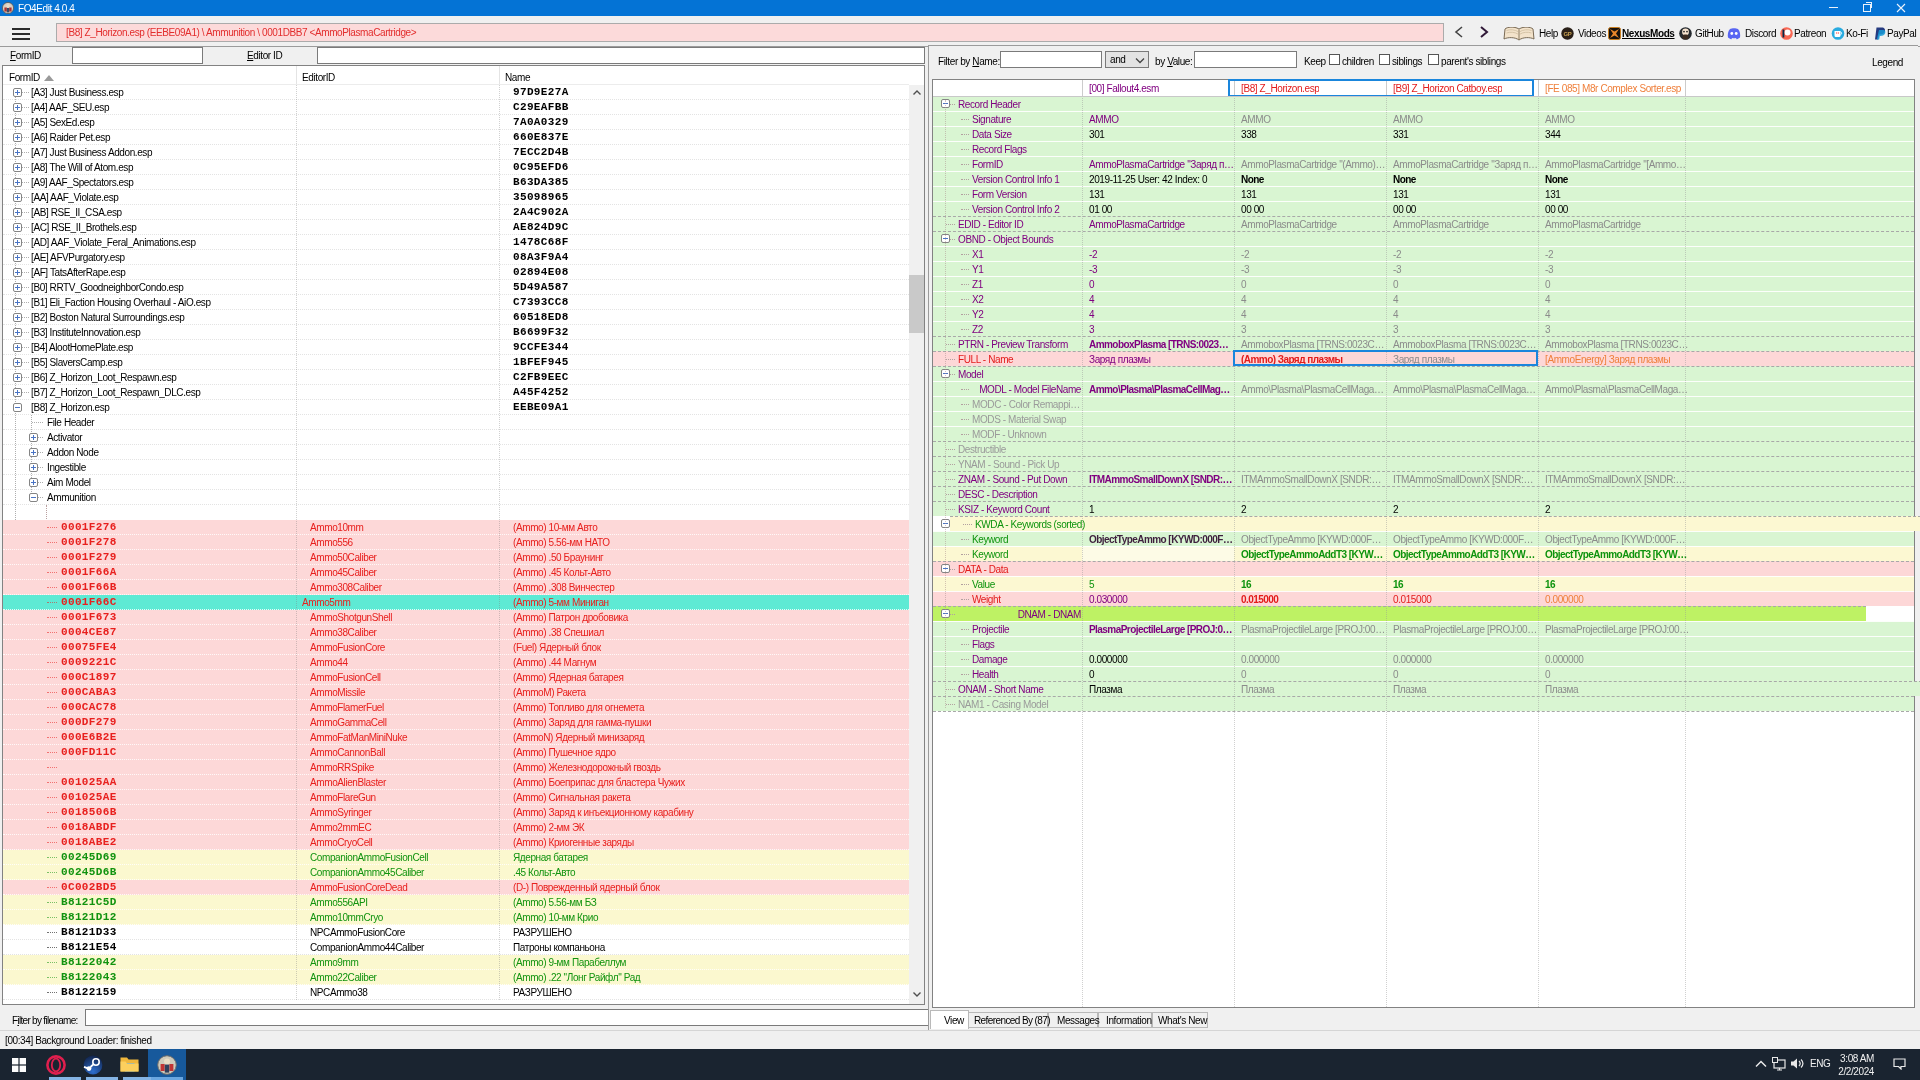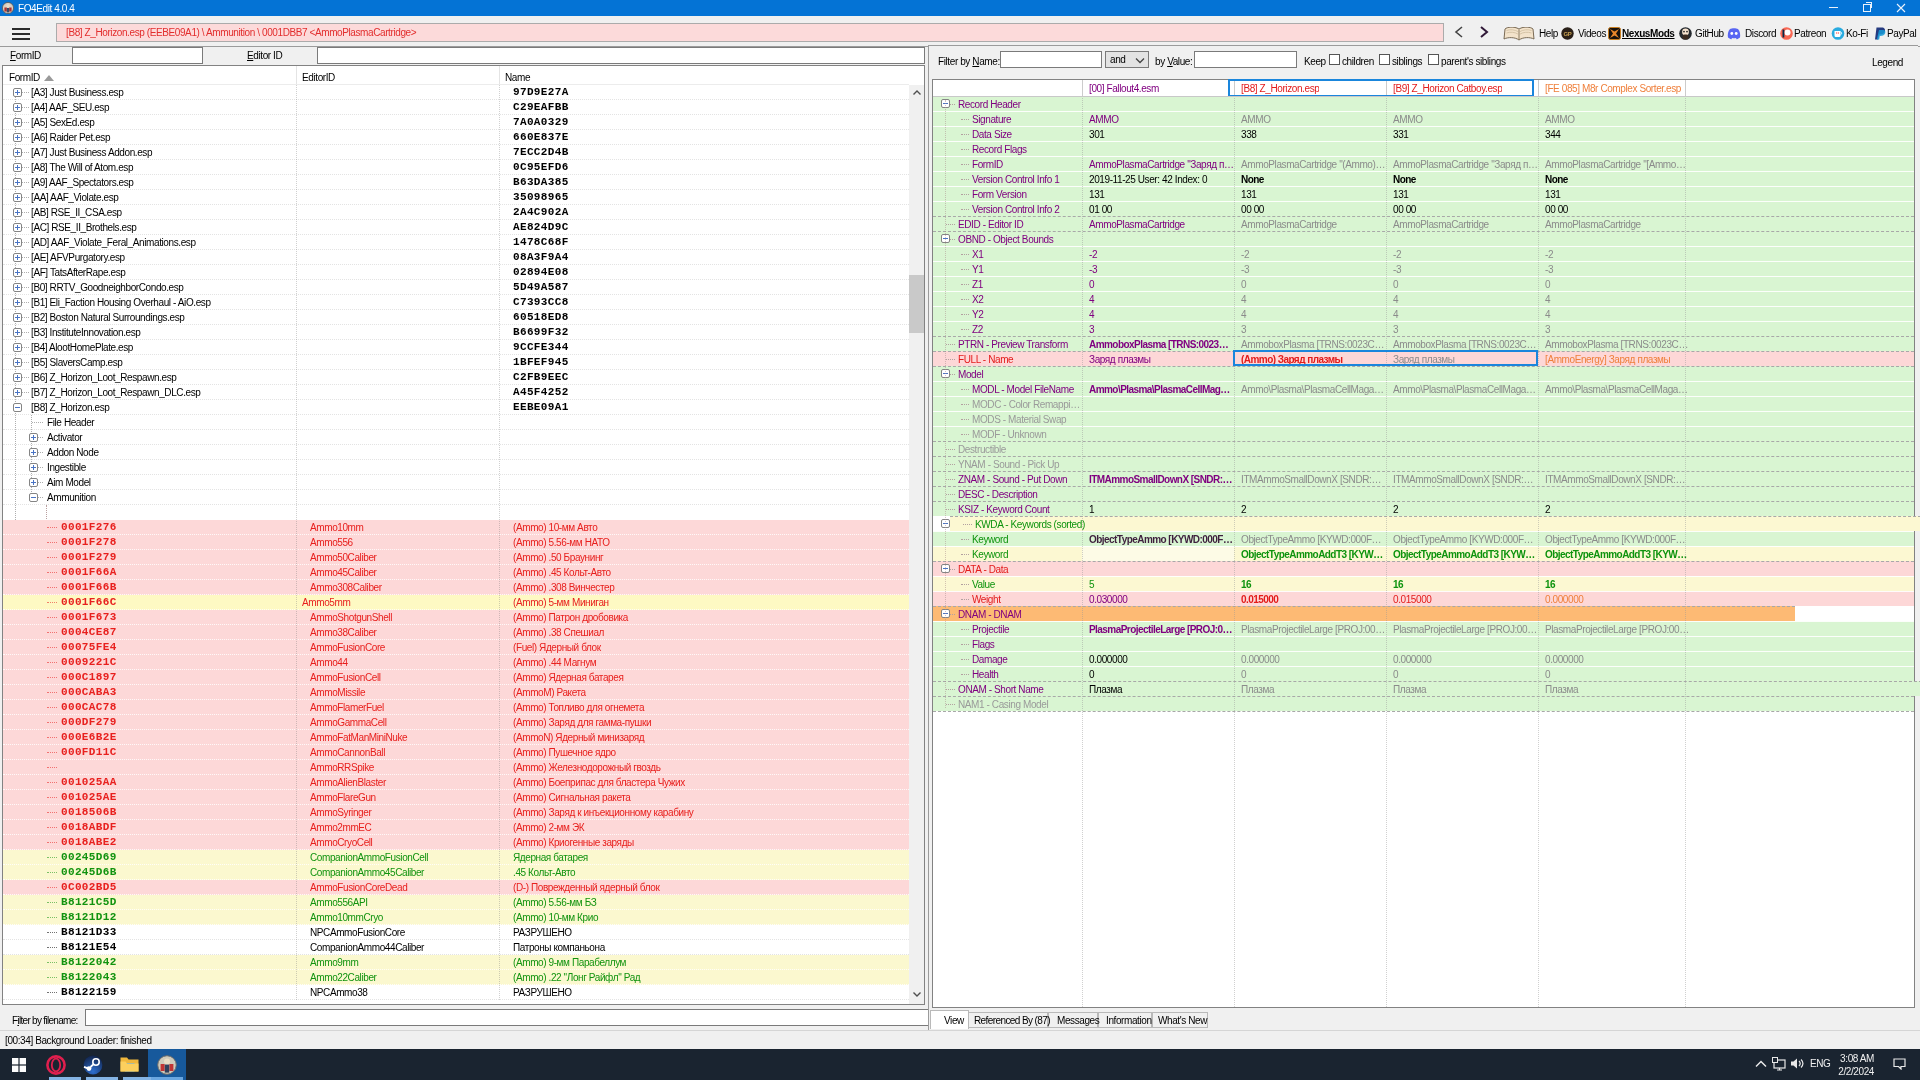--- a/index.html
+++ b/index.html
@@ -412,21 +412,21 @@
     <span class="a mono" style="left:58px;">0001F66A</span>
     <span class="a" style="left:307px;">Ammo45Caliber</span>
     <span class="a" style="left:510px;">(Ammo) .45 Кольт-Авто</span>
   </div>
 <div class="r" style="left:3px;top:580px;width:906px;background:#fdd8d8;border-bottom:1px dotted rgba(255,255,255,0.85);color:#e8201e;">
     <span class="a" style="left:44px;top:7px;width:10px;border-top:1px dotted #e8201e;opacity:0.55;"></span>
     <span class="a mono" style="left:58px;">0001F66B</span>
     <span class="a" style="left:307px;">Ammo308Caliber</span>
     <span class="a" style="left:510px;">(Ammo) .308 Винчестер</span>
   </div>
-<div class="r" style="left:3px;top:595px;width:906px;background:#fef9c3;border-bottom:1px dotted rgba(255,255,255,0.85);color:#e8201e;">
+<div class="r" style="left:3px;top:595px;width:906px;background:#5eead4;border-bottom:1px dotted rgba(255,255,255,0.85);color:#e8201e;">
     <span class="a" style="left:44px;top:7px;width:10px;border-top:1px dotted #e8201e;opacity:0.55;"></span>
     <span class="a mono" style="left:58px;">0001F66C</span>
     <span class="a" style="left:299px;">Ammo5mm</span>
     <span class="a" style="left:510px;">(Ammo) 5-мм Миниган</span>
   </div>
 <div class="r" style="left:3px;top:610px;width:906px;background:#fdd8d8;border-bottom:1px dotted rgba(255,255,255,0.85);color:#e8201e;">
     <span class="a" style="left:44px;top:7px;width:10px;border-top:1px dotted #e8201e;opacity:0.55;"></span>
     <span class="a mono" style="left:58px;">0001F673</span>
     <span class="a" style="left:307px;">AmmoShotgunShell</span>
     <span class="a" style="left:510px;">(Ammo) Патрон дробовика</span>
@@ -757,21 +757,21 @@
 <div class="r" style="left:933px;top:366px;width:981px;background:#d9f5d2;border-top:1px dashed #a8a8a8;">
     <span class="a" style="left:13px;top:7px;width:9px;border-top:1px dotted #b3a0a0;"></span>
     <span class="a" style="left:25px;width:123px;height:15px;overflow:hidden;text-overflow:ellipsis;color:#800080;">Model</span>
   </div>
 <svg class="a" style="left:941px;top:369px" width="9" height="9" viewBox="0 0 9 9">
     <rect x="0.5" y="0.5" width="8" height="8" rx="1.5" fill="#fff" stroke="#848484"></rect>
     <rect x="2" y="4" width="5" height="1" fill="#4a74c4"></rect>
   </svg>
 <div class="r" style="left:933px;top:381px;width:981px;background:#d9f5d2;border-top:1px solid rgba(255,255,255,0.9);">
     <span class="a" style="left:28px;top:7px;width:8px;border-top:1px dotted #b3a0a0;"></span>
-    <span class="a" style="left:39px;width:109px;height:15px;overflow:hidden;text-overflow:ellipsis;color:#800080;">MODL - Model FileName</span>
+    <span class="a" style="left:39px;width:109px;height:15px;overflow:hidden;text-overflow:ellipsis;color:#800080;text-align:right;">MODL - Model FileName</span>
     <span class="a" style="left:156px;width:145px;height:15px;overflow:hidden;text-overflow:ellipsis;color:#800080;font-weight:bold;letter-spacing:-0.55px;">Ammo\Plasma\PlasmaCellMagazine.nif</span>
     <span class="a" style="left:308px;width:145px;height:15px;overflow:hidden;text-overflow:ellipsis;color:#8b8b8b;font-weight:normal;">Ammo\Plasma\PlasmaCellMagazine.nif</span>
     <span class="a" style="left:460px;width:145px;height:15px;overflow:hidden;text-overflow:ellipsis;color:#8b8b8b;font-weight:normal;">Ammo\Plasma\PlasmaCellMagazine.nif</span>
     <span class="a" style="left:612px;width:145px;height:15px;overflow:hidden;text-overflow:ellipsis;color:#8b8b8b;font-weight:normal;">Ammo\Plasma\PlasmaCellMagazine.nif</span>
   </div>
 <div class="r" style="left:933px;top:396px;width:981px;background:#d9f5d2;border-top:1px solid rgba(255,255,255,0.9);">
     <span class="a" style="left:28px;top:7px;width:8px;border-top:1px dotted #b3a0a0;"></span>
     <span class="a" style="left:39px;width:109px;height:15px;overflow:hidden;text-overflow:ellipsis;color:#9a9a9a;">MODC - Color Remapping Index</span>
   </div>
 <div class="r" style="left:933px;top:411px;width:981px;background:#d9f5d2;border-top:1px solid rgba(255,255,255,0.9);">
@@ -851,21 +851,21 @@
     <span class="a" style="left:612px;width:145px;height:15px;overflow:hidden;text-overflow:ellipsis;color:#0d930d;font-weight:bold;letter-spacing:-0.55px;">16</span>
   </div>
 <div class="r" style="left:933px;top:591px;width:981px;background:#fdd7d7;border-top:1px solid rgba(255,255,255,0.9);">
     <span class="a" style="left:28px;top:7px;width:8px;border-top:1px dotted #b3a0a0;"></span>
     <span class="a" style="left:39px;width:109px;height:15px;overflow:hidden;text-overflow:ellipsis;color:#e31b1b;">Weight</span>
     <span class="a" style="left:156px;width:145px;height:15px;overflow:hidden;text-overflow:ellipsis;color:#800080;font-weight:normal;">0.030000</span>
     <span class="a" style="left:308px;width:145px;height:15px;overflow:hidden;text-overflow:ellipsis;color:#e31b1b;font-weight:bold;letter-spacing:-0.55px;">0.015000</span>
     <span class="a" style="left:460px;width:145px;height:15px;overflow:hidden;text-overflow:ellipsis;color:#e31b1b;font-weight:normal;">0.015000</span>
     <span class="a" style="left:612px;width:145px;height:15px;overflow:hidden;text-overflow:ellipsis;color:#ef7f3a;font-weight:normal;">0.000000</span>
   </div>
-<div class="r" style="left:933px;top:606px;width:862px;background:#fdba74;border-top:1px dashed #a8a8a8;">
+<div class="r" style="left:933px;top:606px;width:933px;background:#bef264;border-top:1px dashed #a8a8a8;text-align:right;">
     <span class="a" style="left:13px;top:7px;width:9px;border-top:1px dotted #b3a0a0;"></span>
     <span class="a" style="left:25px;width:123px;height:15px;overflow:hidden;text-overflow:ellipsis;color:#800080;">DNAM - DNAM</span>
   </div>
 <svg class="a" style="left:941px;top:609px" width="9" height="9" viewBox="0 0 9 9">
     <rect x="0.5" y="0.5" width="8" height="8" rx="1.5" fill="#fff" stroke="#848484"></rect>
     <rect x="2" y="4" width="5" height="1" fill="#4a74c4"></rect>
   </svg>
 <div class="r" style="left:933px;top:621px;width:981px;background:#d9f5d2;border-top:1px solid rgba(255,255,255,0.9);">
     <span class="a" style="left:28px;top:7px;width:8px;border-top:1px dotted #b3a0a0;"></span>
     <span class="a" style="left:39px;width:109px;height:15px;overflow:hidden;text-overflow:ellipsis;color:#800080;">Projectile</span>

